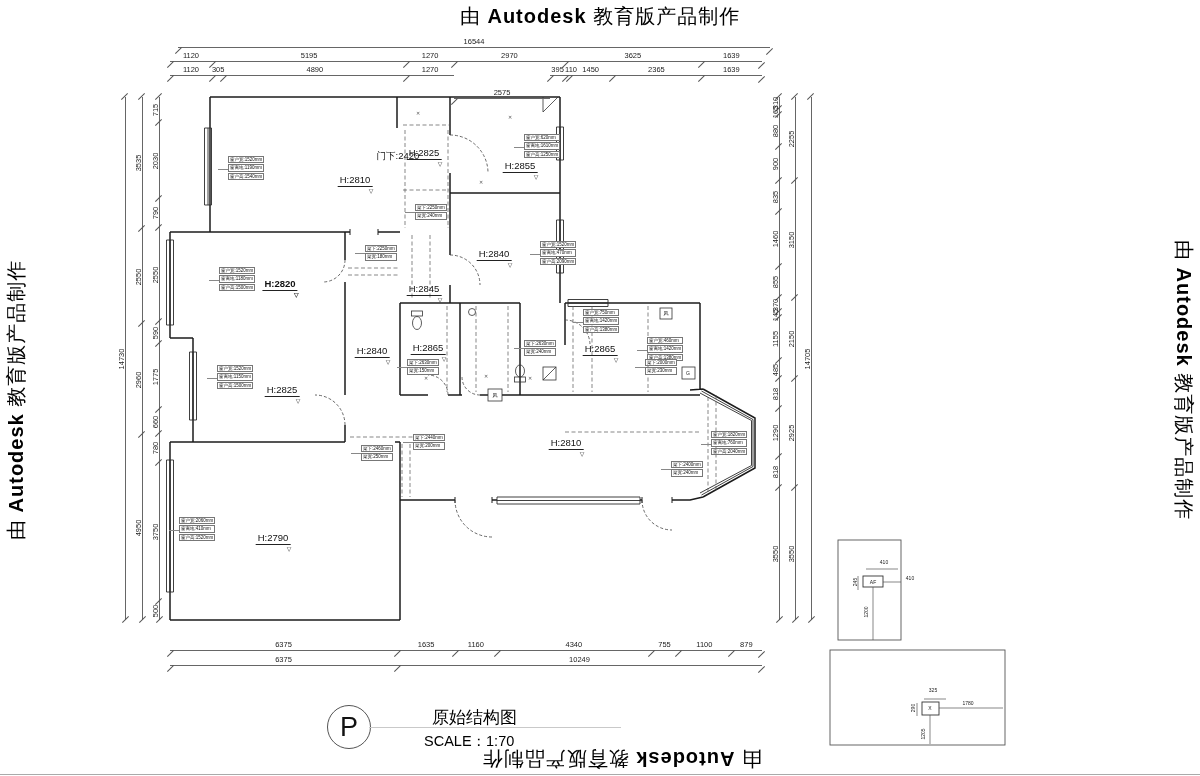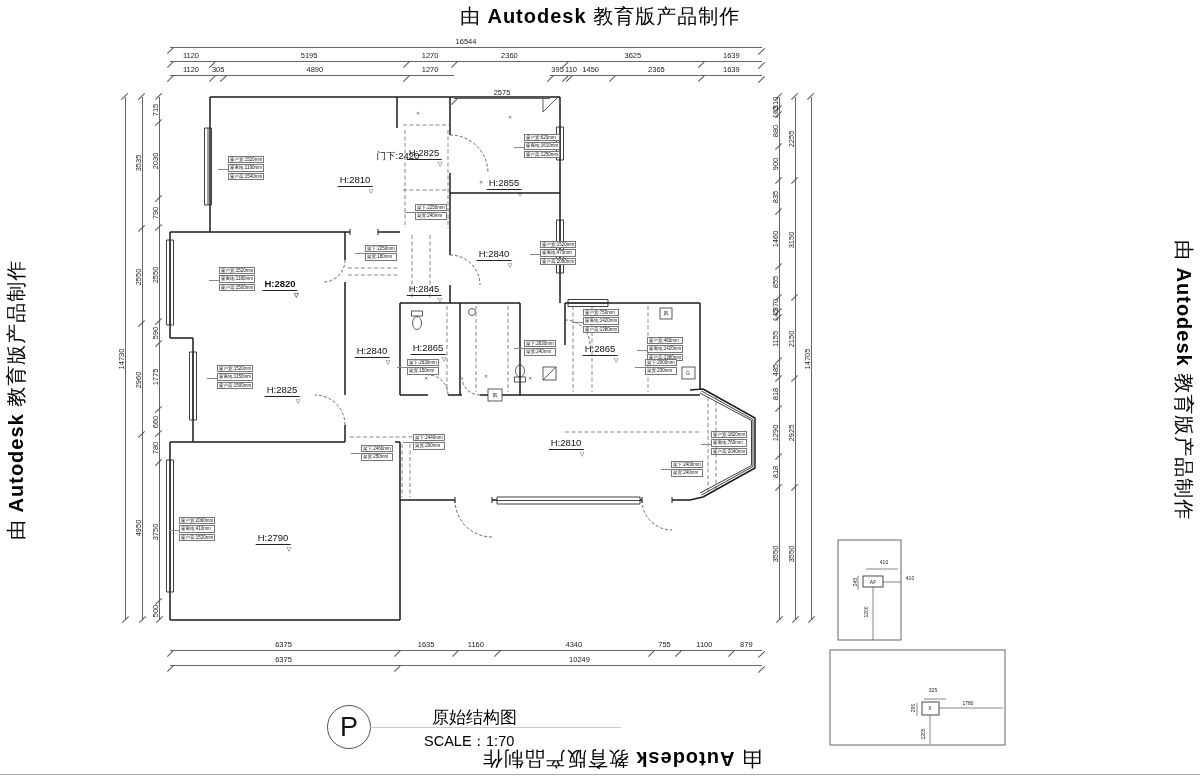--- a/index.html
+++ b/index.html
@@ -117,37 +117,37 @@
       <rect x="838" y="540" width="63" height="100"></rect>
       <rect x="863" y="576" width="20" height="11" stroke="#333"></rect>
       <path d="M873,587 V640 M883,582 H901 M866,569 H898 M858,576 V590" stroke-width="0.7"></path>
       <rect x="830" y="650" width="175" height="95"></rect>
       <rect x="922" y="702" width="17" height="13" stroke="#333"></rect>
       <path d="M939,708 H1003 M930,715 V744 M917,703 V716 M924,699 H946" stroke-width="0.7"></path>
     </g>
   </svg>
 
   <div class="layer" id="chains">
-      <div class="chain chain-h" style="left: 170px; width: 592px; top: 38px;">
+      <div class="chain chain-h" style="left: 178px; width: 592px; top: 38px;">
         <div class="seg" style="flex-grow: 16544;">
           <span class="num">16544</span>
         </div>
       </div>
       <div class="chain chain-h" style="left: 170px; width: 592px; top: 52px;">
         <div class="seg" style="flex-grow: 1120;">
           <span class="num">1120</span>
         </div>
         <div class="seg" style="flex-grow: 5195;">
           <span class="num">5195</span>
         </div>
         <div class="seg" style="flex-grow: 1270;">
           <span class="num">1270</span>
         </div>
         <div class="seg" style="flex-grow: 2970;">
-          <span class="num">2360</span>
+          <span class="num">2970</span>
         </div>
         <div class="seg" style="flex-grow: 3625;">
           <span class="num">3625</span>
         </div>
         <div class="seg" style="flex-grow: 1639;">
           <span class="num">1639</span>
         </div>
       </div>
       <div class="chain chain-h" style="left: 170px; width: 592px; top: 66px;">
         <div class="seg" style="flex-grow: 1120;">
@@ -330,21 +330,21 @@
       <div class="chain chain-v" style="top: 97px; height: 523px; left: 802px;">
         <div class="seg" style="flex-grow: 14705;">
           <span class="num">14705</span>
         </div>
       </div>
     </div>
 
   <div class="layer" id="rooms">
       <div class="room-label" style="left: 355px; top: 174px;">H:2810</div>
       <div class="room-label" style="left: 424px; top: 147px;">H:2825</div>
-      <div class="room-label" style="left: 504px; top: 160px; margin-top: 17px;">H:2855</div>
+      <div class="room-label" style="left: 520px; top: 160px;">H:2855</div>
       <div class="room-label" style="left: 494px; top: 248px;">H:2840</div>
       <div class="room-label" style="left: 424px; top: 283px;">H:2845</div>
       <div class="room-label" style="left: 280px; top: 278px; font-weight: bold;">H:2820</div>
       <div class="room-label" style="left: 372px; top: 345px;">H:2840</div>
       <div class="room-label" style="left: 428px; top: 342px;">H:2865</div>
       <div class="room-label" style="left: 600px; top: 343px;">H:2865</div>
       <div class="room-label" style="left: 282px; top: 384px;">H:2825</div>
       <div class="room-label" style="left: 566px; top: 437px;">H:2810</div>
       <div class="room-label" style="left: 273px; top: 532px;">H:2790</div>
     </div>

